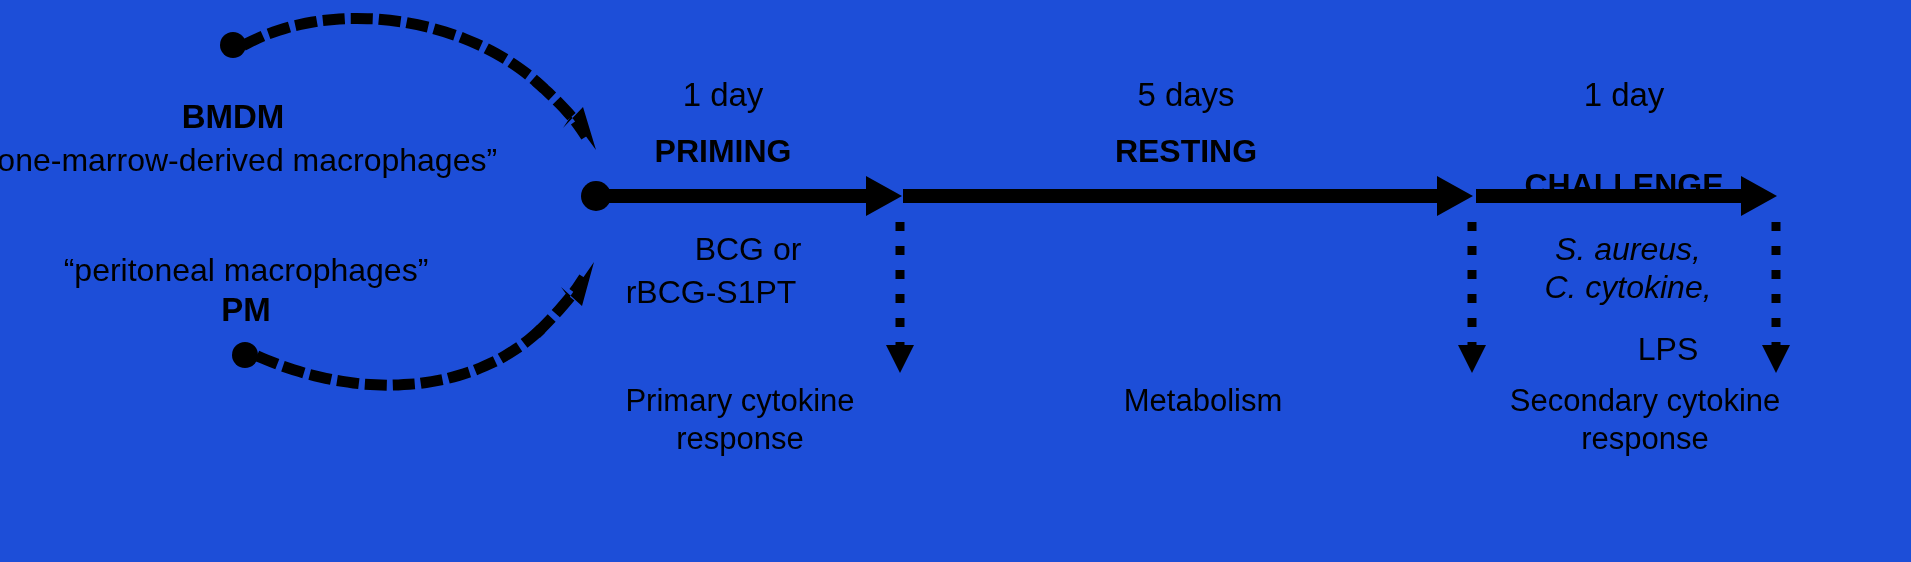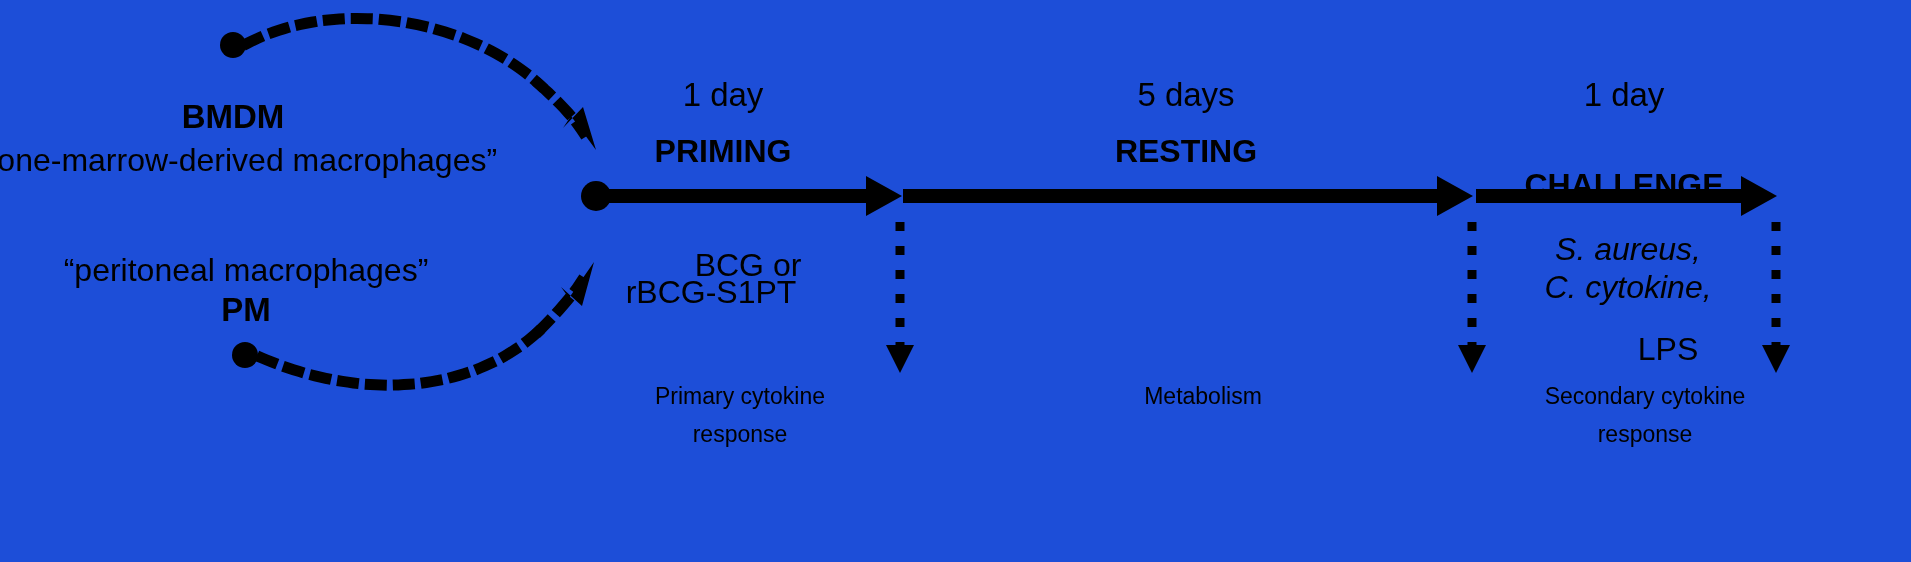--- a/index.html
+++ b/index.html
@@ -18,21 +18,21 @@
   }
   .txt {
     position: absolute;
     white-space: nowrap;
     line-height: 1.18;
     color: #000;
   }
   .center { transform: translateX(-50%); text-align: center; }
   .b { font-weight: bold; }
   .i { font-style: italic; }
-  .f31 { font-size: 23px; }
+  .f31 { font-size: 31px; }
   .f32 { font-size: 32px; }
   .f33 { font-size: 33px; }
   svg.layer {
     position: absolute;
     left: 0; top: 0;
     width: 1911px;
     height: 562px;
   }
 </style>
 </head>
@@ -76,21 +76,21 @@
   </svg>
 
   <div class="txt center b f33" style="left:233px; top:98px;">BMDM</div>
   <div class="txt center f32" style="left:233px; top:142px;">“bone-marrow-derived macrophages”</div>
 
   <div class="txt center f32" style="left:246px; top:252px;">“peritoneal macrophages”</div>
   <div class="txt center b f33" style="left:246px; top:291px;">PM</div>
 
   <div class="txt center f33" style="left:723px; top:76px;">1 day</div>
   <div class="txt center b f32" style="left:723px; top:133px;">PRIMING</div>
-  <div class="txt center f32" style="left:748px; top:231px;margin-top:16px;">BCG or</div>
+  <div class="txt center f32" style="left:748px; top:231px;">BCG or</div>
   <div class="txt center f32" style="left:711px; top:274px;">rBCG-S1PT</div>
 
   <div class="txt center f33" style="left:1186px; top:76px;">5 days</div>
   <div class="txt center b f32" style="left:1186px; top:133px;">RESTING</div>
 
   <div class="txt center f33" style="left:1624px; top:76px;">1 day</div>
   <div class="txt center b f32" style="left:1624px; top:135px;margin-top:32px;">CHALLENGE</div>
   <div class="txt center i f32" style="left:1628px; top:231px;">S. aureus,</div>
   <div class="txt center i f32" style="left:1628px; top:269px;">C. cytokine,</div>
   <div class="txt center f32" style="left:1668px; top:307px;margin-top:24px;">LPS</div>

